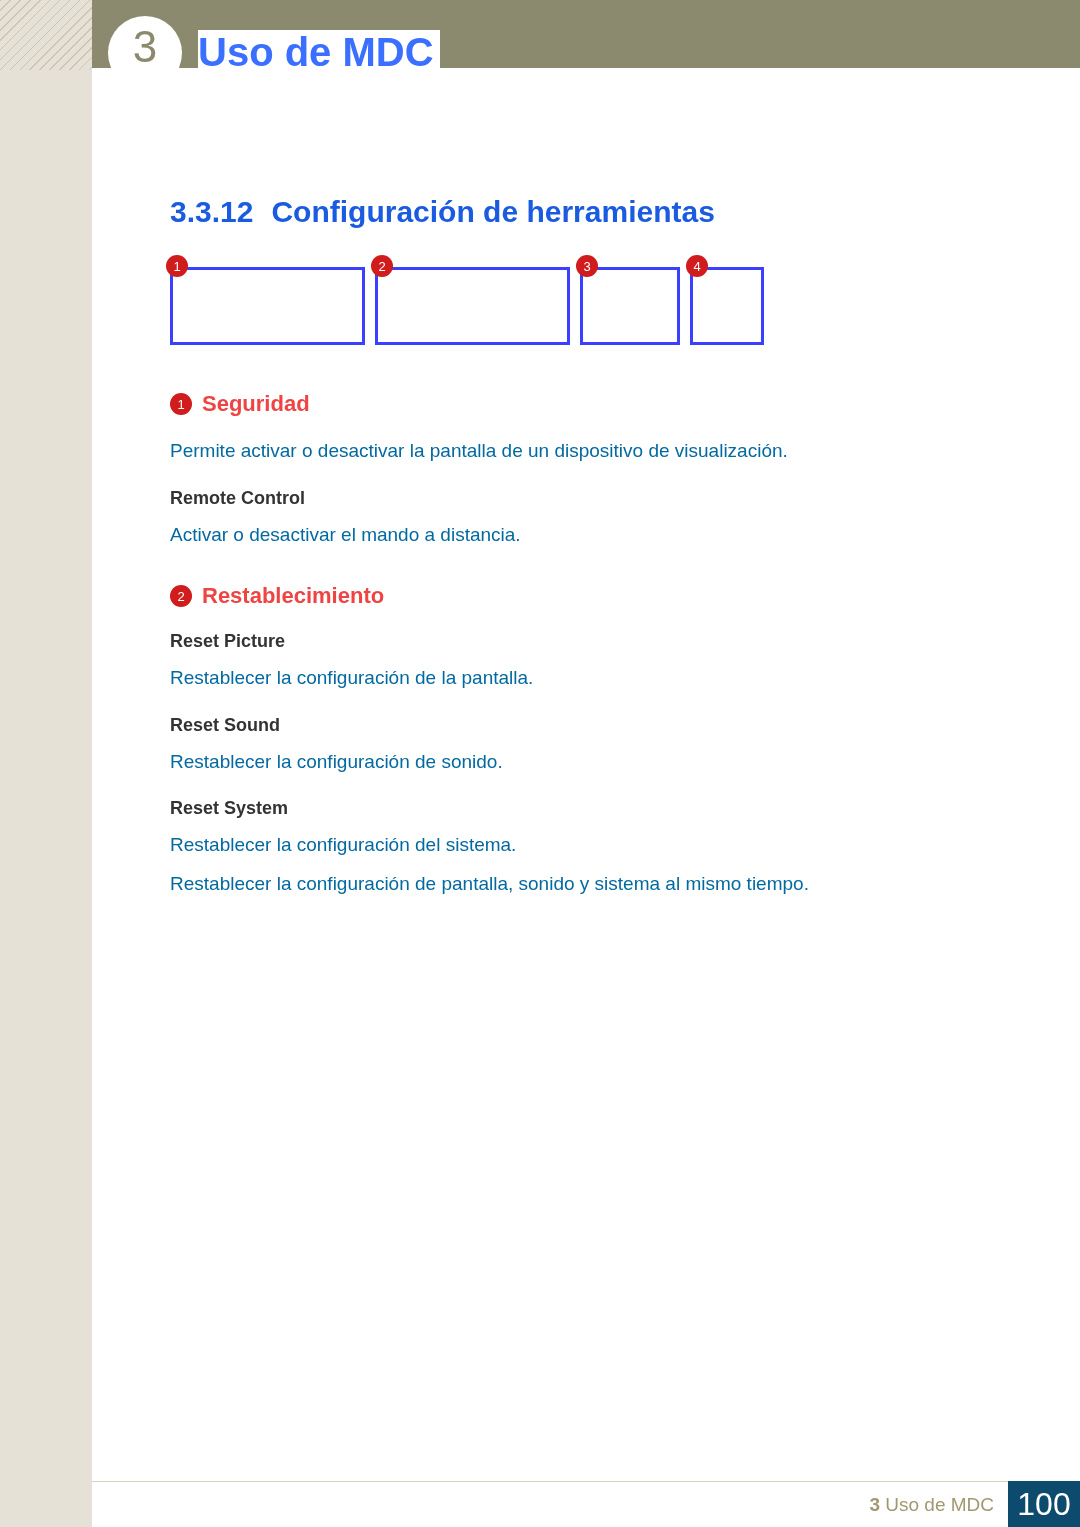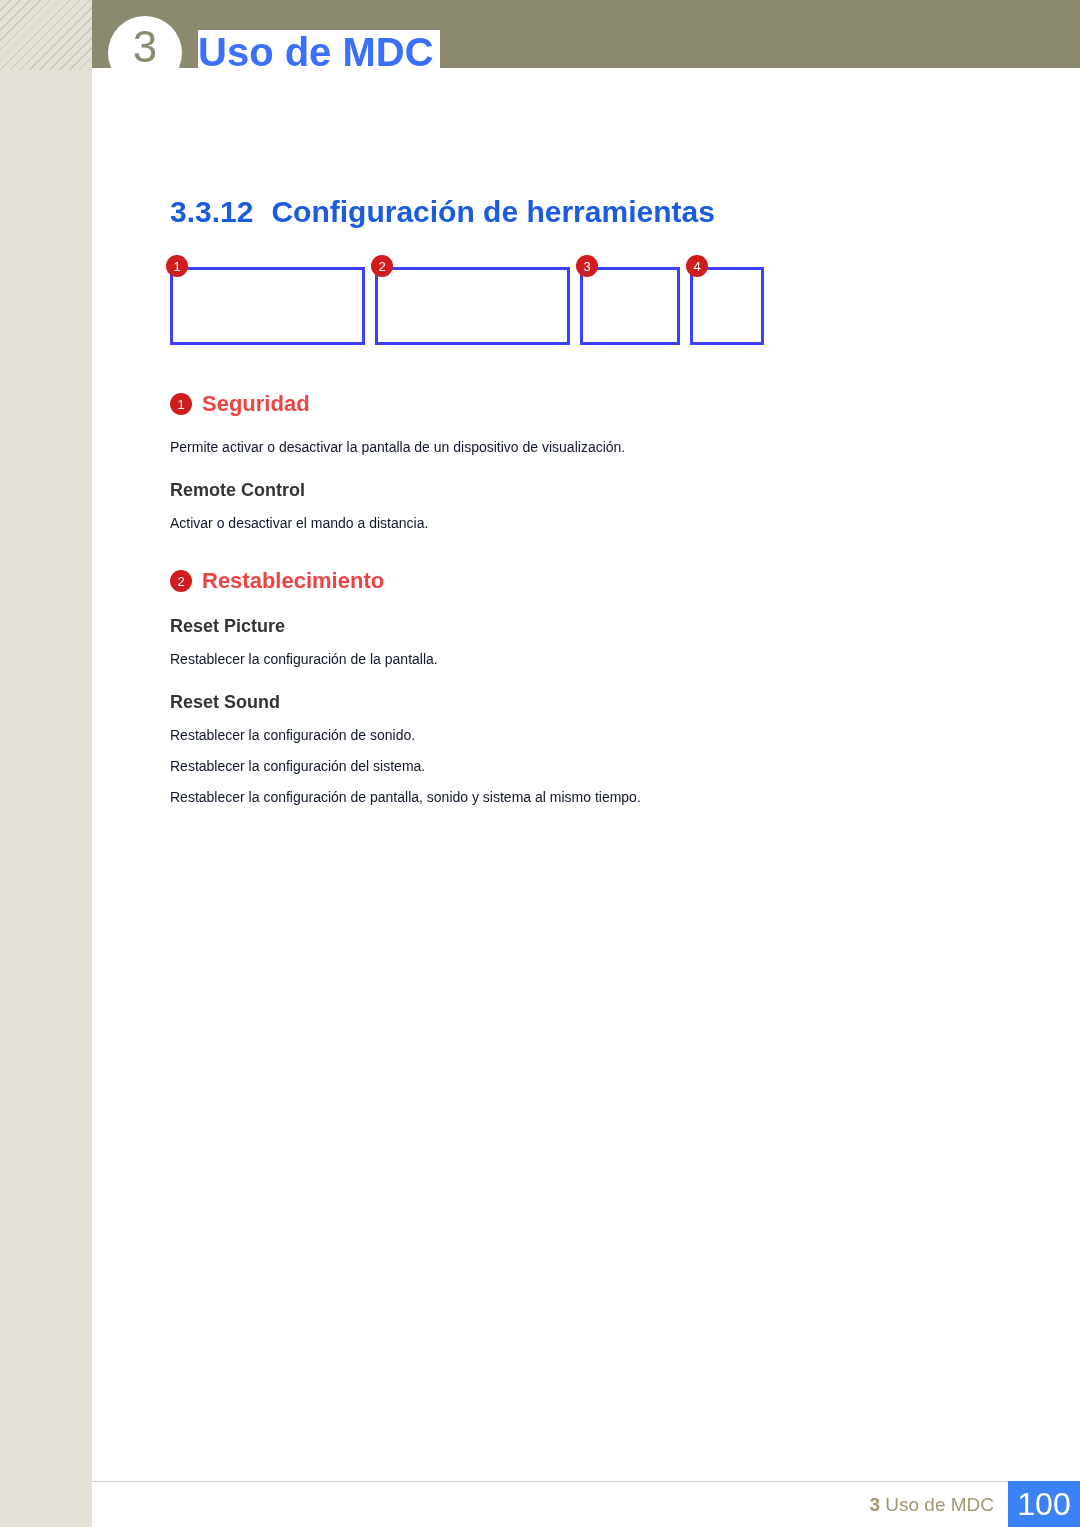--- a/index.html
+++ b/index.html
@@ -111,22 +111,22 @@
     font-weight: 700;
   }
   .item-title {
     font-weight: bold;
     font-size: 18px;
     color: #333;
     margin-top: 22px;
     margin-bottom: 12px;
   }
   .item-desc {
-    font-size: 14px;
-    color: #0f172a;
+    font-size: 19px;
+    color: #0369a1;
     line-height: 1.5;
     margin-bottom: 10px;
   }
   .footer {
     position: absolute;
     left: 92px; right: 0; bottom: 0; height: 46px;
     display: flex; align-items: stretch; justify-content: center;
   }
   .footer-line {
     flex: 1;
@@ -134,21 +134,21 @@
     display: flex; align-items: center; justify-content: flex-end;
     padding-right: 14px;
   }
   .footer-text {
     color: #a19872;
     font-size: 19px;
   }
   .footer-text .chnum { font-weight: bold; }
   .footer-page {
     width: 72px;
-    background: #3b82f6;
+    background: #0c4a6e;
     color: #fff;
     font-size: 32px;
     font-weight: 300;
     display: flex; align-items: center; justify-content: center;
   }
 </style>
 </head>
 <body>
 
 <div class="left-stripe"></div>
@@ -192,20 +192,21 @@
   <div class="item-desc">Activar o desactivar el mando a distancia.</div>
 
   <div class="sub-heading" style="margin-top:34px">
     <div class="dot">2</div>
     <div class="txt">Restablecimiento</div>
   </div>
   <div class="item-title">Reset Picture</div>
   <div class="item-desc">Restablecer la configuración de la pantalla.</div>
   <div class="item-title">Reset Sound</div>
   <div class="item-desc">Restablecer la configuración de sonido.</div>
+  <div class="item-title">Reset System</div>
   <div class="item-desc">Restablecer la configuración del sistema.</div>
   <div class="item-desc">Restablecer la configuración de pantalla, sonido y sistema al mismo tiempo.</div>
 </div>
 
 <div class="footer">
   <div class="footer-line">
     <span class="footer-text">
       <span class="chnum">3</span>
       <span>Uso de MDC</span>
     </span>

